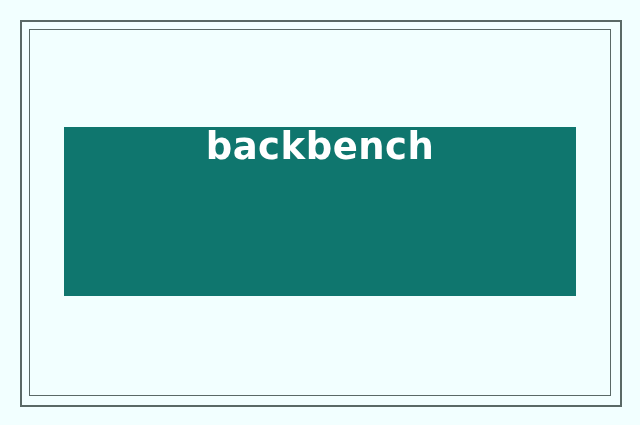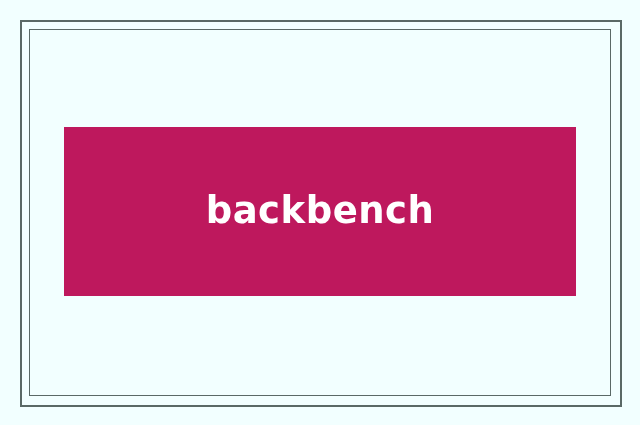--- a/index.html
+++ b/index.html
@@ -14,22 +14,22 @@
       border: 2px solid #5a6966;
     }
     .inner-frame {
       position: absolute; left: 29px; top: 29px;
       width: 580px; height: 365px;
       border: 1px solid #5a6966;
     }
     .placeholder-box {
       position: absolute; left: 64px; top: 127px;
       width: 512px; height: 169px;
-      background: #be185d;
-      display: flex; align-items: center; justify-content: center;
+      background: #0f766e;
+      display: flex; align-items: flex-start; justify-content: center;
     }
     .placeholder-text {
       color: #ffffff;
       font-weight: bold;
       font-size: 37px;
       letter-spacing: 0.5px;
       margin-top: -2px;
     }
   </style>
 </head>

